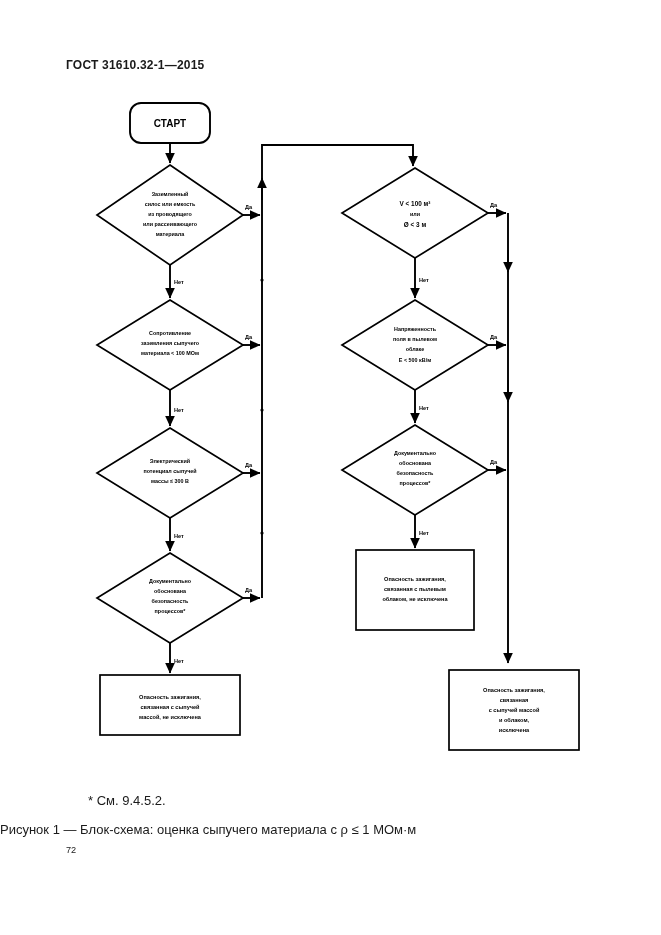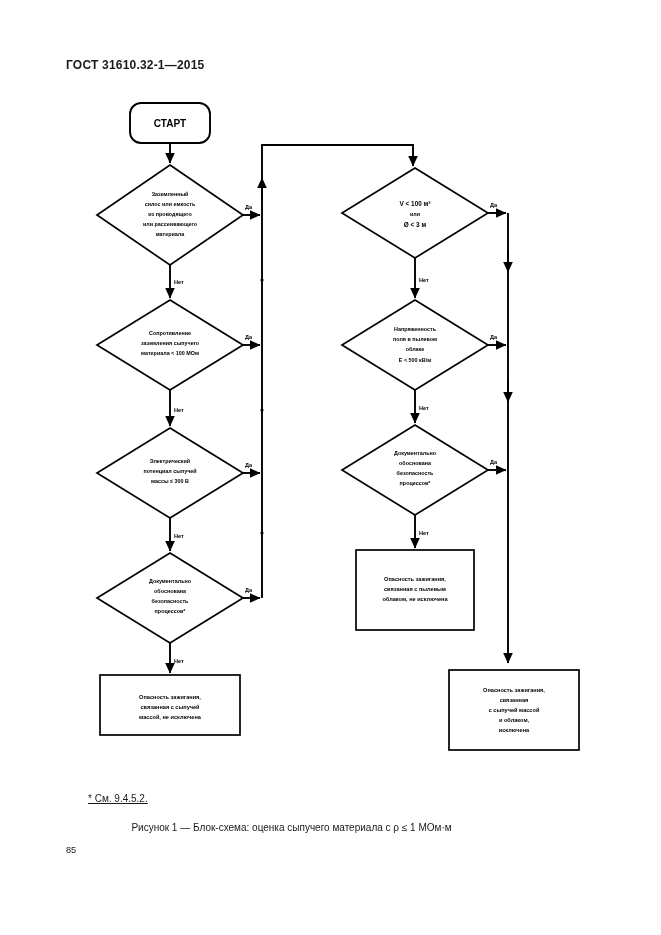--- a/index.html
+++ b/index.html
@@ -41,29 +41,27 @@
   .edgelabel{ font-size:5.6px; font-weight:bold; }
   .boxtext{ font-size:5.6px; font-weight:bold; text-anchor:middle; }
   .shape{ fill:#ffffff; stroke:#000000; stroke-width:1.7; }
   .shape.round{ rx:11; ry:11; stroke-width:1.9; }
   .line{ stroke:#000000; stroke-width:1.9; fill:none; }
   .dot{ fill:#000000; }
   
   .footnote{
     position:absolute;
     left:88px;top:793px;
-    font-size:10px;
-    text-decoration:underline;
+    font-size:13px;
   }
   .caption{
     position:absolute;
     left:0;top:822px;
     width:583px;
-    text-align:center;
-    font-size:10px;
+    font-size:13px;
   }
   .folio{
     position:absolute;
     left:66px;top:845px;
     font-size:9.2px;
   }
 </style>
 </head>
 <body>
 
@@ -207,15 +205,15 @@
     <text class="edgelabel" x="490" y="207">Да</text>
     <text class="edgelabel" x="490" y="339">Да</text>
     <text class="edgelabel" x="490" y="464">Да</text>
     <text class="edgelabel" x="419" y="282">Нет</text>
     <text class="edgelabel" x="419" y="410">Нет</text>
     <text class="edgelabel" x="419" y="535">Нет</text>
   </svg>
 
   <div class="footnote">* См. 9.4.5.2.</div>
   <div class="caption">Рисунок 1 — Блок-схема: оценка сыпучего материала с ρ ≤ 1 МОм·м</div>
-  <div class="folio">85</div>
+  <div class="folio">72</div>
 
 </div>
 
 </body></html>

